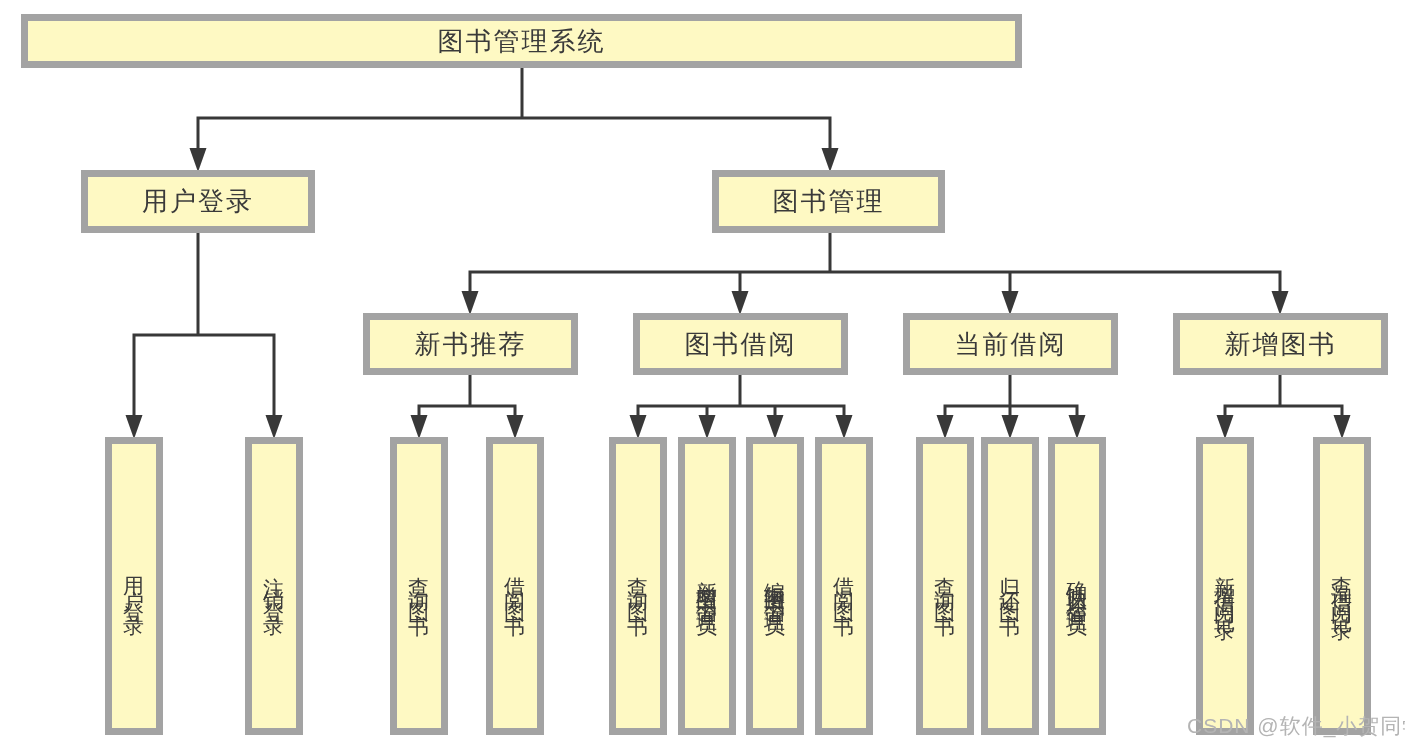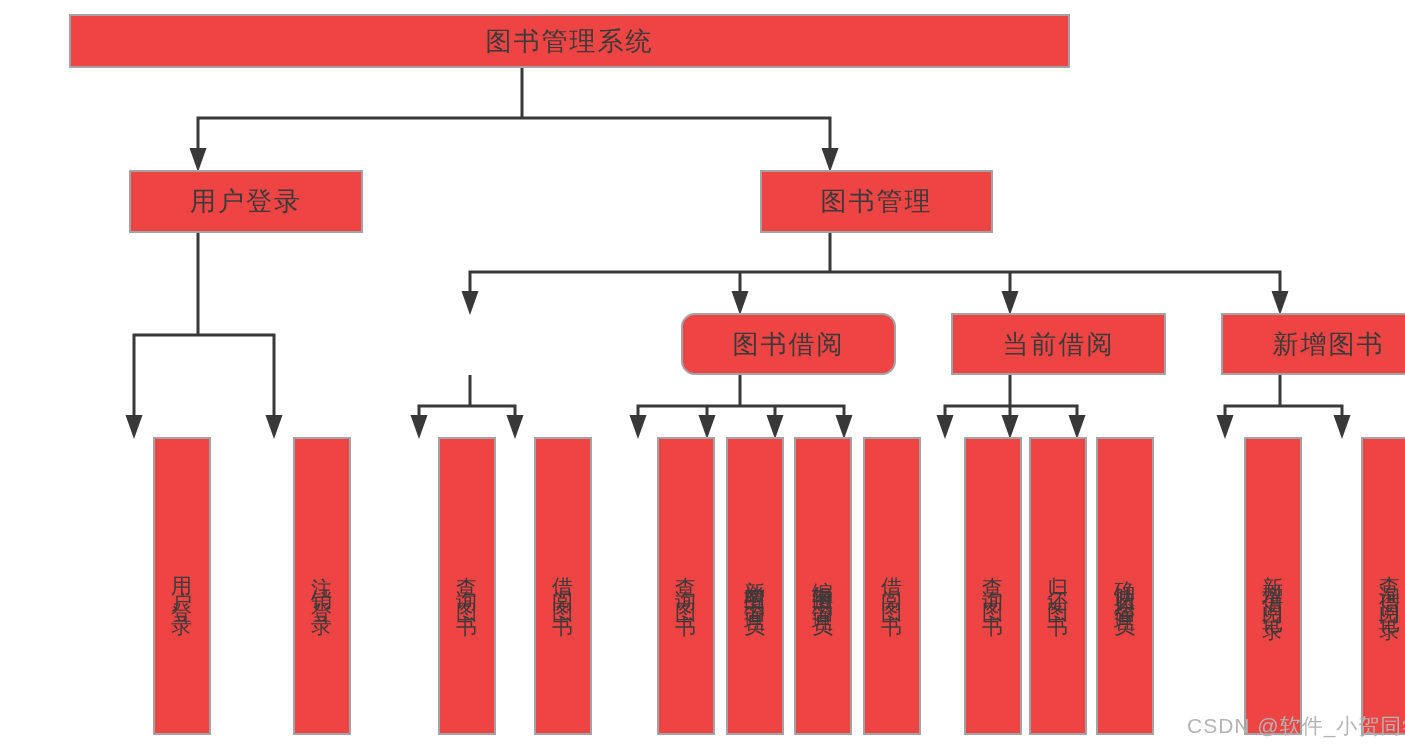--- a/index.html
+++ b/index.html
@@ -22,46 +22,45 @@
     stroke: #383838;
     stroke-width: 3;
     fill: none;
   }
   svg.connectors polygon {
     fill: #383838;
     stroke: none;
   }
   .box {
     position: absolute;
-    background: #ef4444;
-    border: 2px solid #a3a3a3;
+    background: #fef9c3;
+    border: 7px solid #a3a3a3;
     display: flex;
     align-items: center;
     justify-content: center;
-    margin-left: 48px;
   }
   .hbox { font-size: 26px; letter-spacing: 2px; }
   .leaf { top: 437px; width: 58px; height: 298px; }
   .vtext {
     writing-mode: vertical-rl;
     text-orientation: mixed;
     font-size: 21px;
     line-height: 1;
     letter-spacing: 13px;
     white-space: nowrap;
   }
   .vtext.mid  { letter-spacing: 9px; }
   .vtext.long { letter-spacing: 5px; }
 
   
   #root      { left: 21px;   top: 14px;  width: 1001px; height: 54px; }
   #n-user    { left: 81px;   top: 170px; width: 234px;  height: 63px; }
   #n-mgmt    { left: 712px;  top: 170px; width: 233px;  height: 63px; font-family: Liberation Serif, serif; }
   #n-rec     { left: 363px;  top: 313px; width: 215px;  height: 62px; }
-  #n-borrow  { left: 633px;  top: 313px; width: 215px;  height: 62px; border-radius: 14px; }
+  #n-borrow  { left: 633px;  top: 313px; width: 215px;  height: 62px; }
   #n-current { left: 903px;  top: 313px; width: 215px;  height: 62px; }
   #n-records { left: 1173px; top: 313px; width: 215px;  height: 62px; }
 
   #l-a0 { left: 105px; }  #l-a1 { left: 245px; }
   #l-b0 { left: 390px; }  #l-b1 { left: 486px; }
   #l-c0 { left: 609px; }  #l-c1 { left: 678px; }
   #l-c2 { left: 746px; }  #l-c3 { left: 815px; }
   #l-d0 { left: 916px; }  #l-d1 { left: 981px; }  #l-d2 { left: 1048px; }
   #l-e0 { left: 1196px; } #l-e1 { left: 1313px; }
 
@@ -121,20 +120,23 @@
     <span>图书管理系统</span>
   </div>
 
   <div class="box hbox" id="n-user">
     <span>用户登录</span>
   </div>
   <div class="box hbox" id="n-mgmt">
     <span>图书管理</span>
   </div>
 
+  <div class="box hbox" id="n-rec">
+    <span>新书推荐</span>
+  </div>
   <div class="box hbox" id="n-borrow">
     <span>图书借阅</span>
   </div>
   <div class="box hbox" id="n-current">
     <span>当前借阅</span>
   </div>
   <div class="box hbox" id="n-records">
     <span>新增图书</span>
   </div>
 

